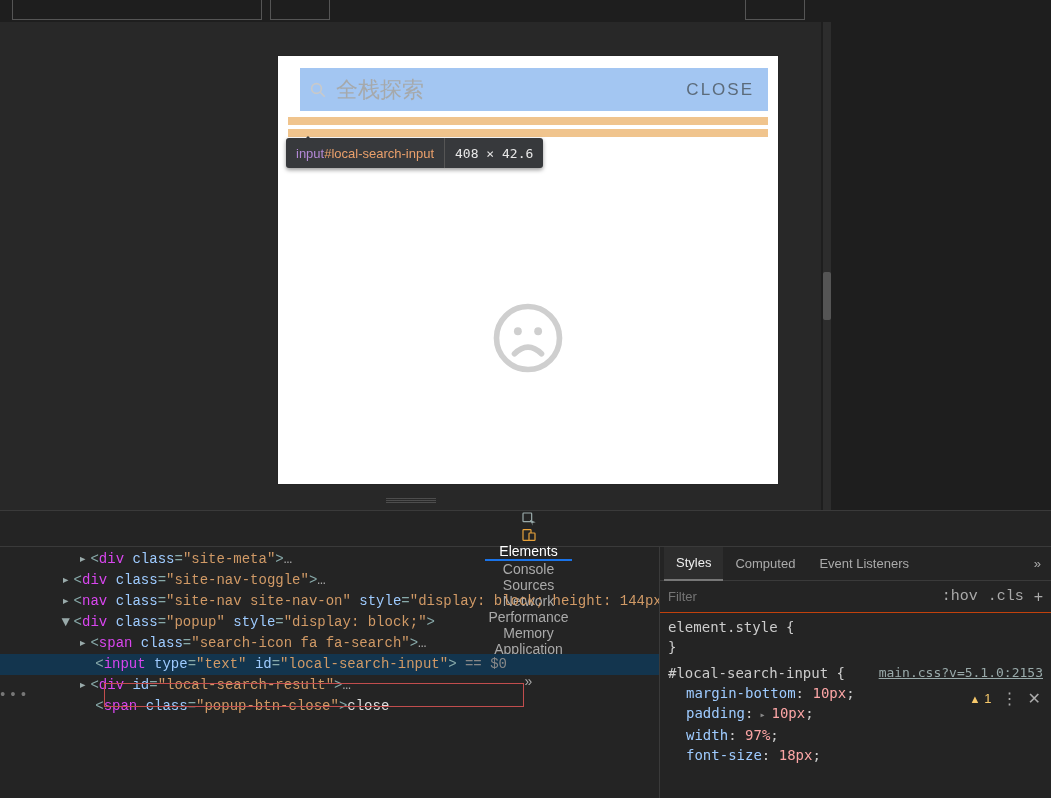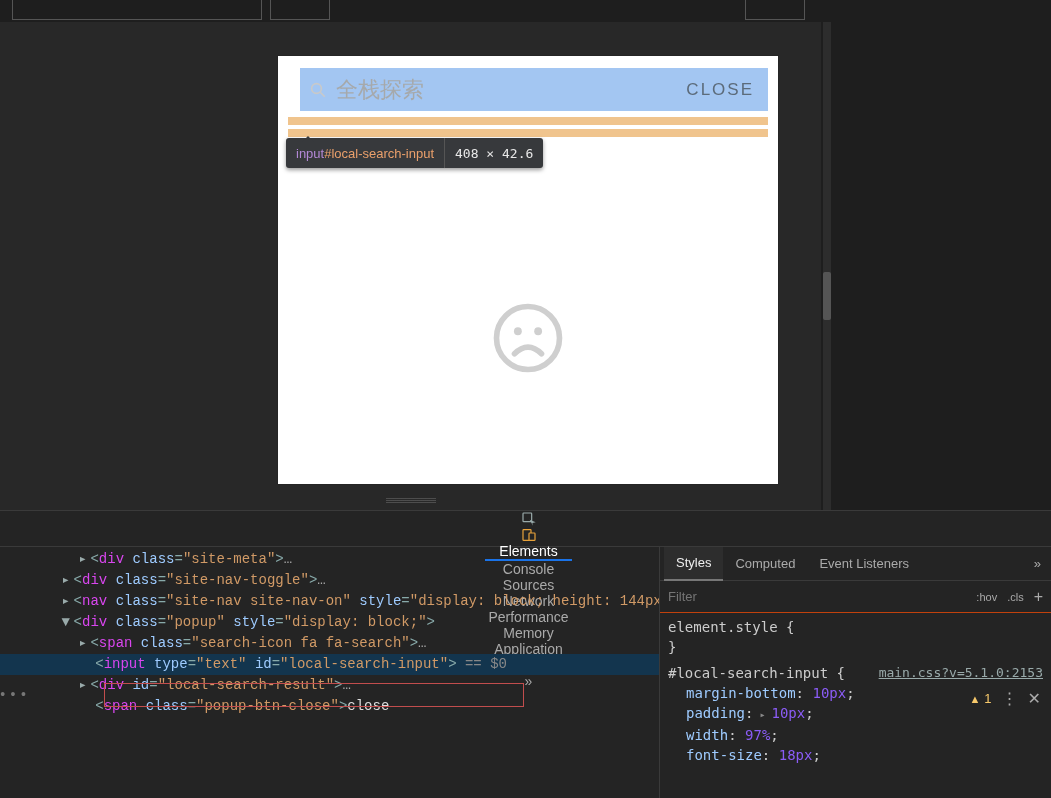--- a/index.html
+++ b/index.html
@@ -263,39 +263,39 @@
   gap: 10px;
 }
 .filter-input {
   flex: 1;
   background: transparent;
   border: none;
   color: #ccc;
   font-size: 13px;
   outline: none;
 }
-.filter-btn { color: #aaa; cursor: pointer; font-size: 11px; }
+.filter-btn { color: #aaa; cursor: pointer; font-size: 15px; font-family: Liberation Mono, monospace; }
 .filter-plus { color: #aaa; cursor: pointer; font-size: 16px; }
 .css-body {
   flex: 1;
   overflow: hidden;
   font-family: Consolas, monospace;
   font-size: 14px;
   line-height: 20px;
   padding: 4px 8px;
 }
 .css-sel { color: #ccc; }
 .css-src {
   float: right;
   color: #9aa;
   text-decoration: underline;
   font-size: 13px;
 }
 .css-prop { color: #9ecbff; padding-left: 18px; }
-.css-val { color: #8b5cf6; }
+.css-val { color: #fca5a5; }
 .css-punc { color: #ccc; }
 .css-tri { color: #888; font-size: 10px; }
 </style>
 </head>
 <body>
 
 <div class="viewport">
   <div class="tab-outlines">
     <div class="tab-outline" style="left:12px;width:250px"></div>
     <div class="tab-outline" style="left:270px;width:60px"></div>

